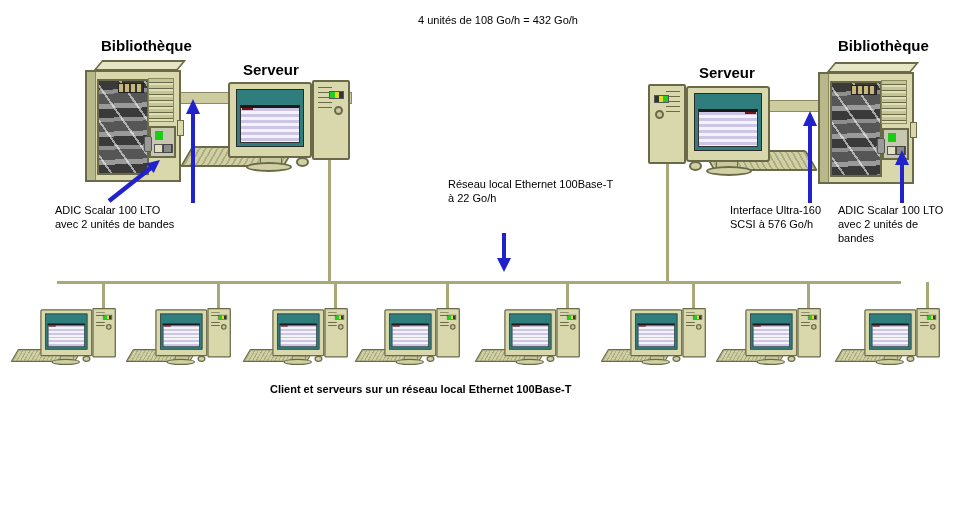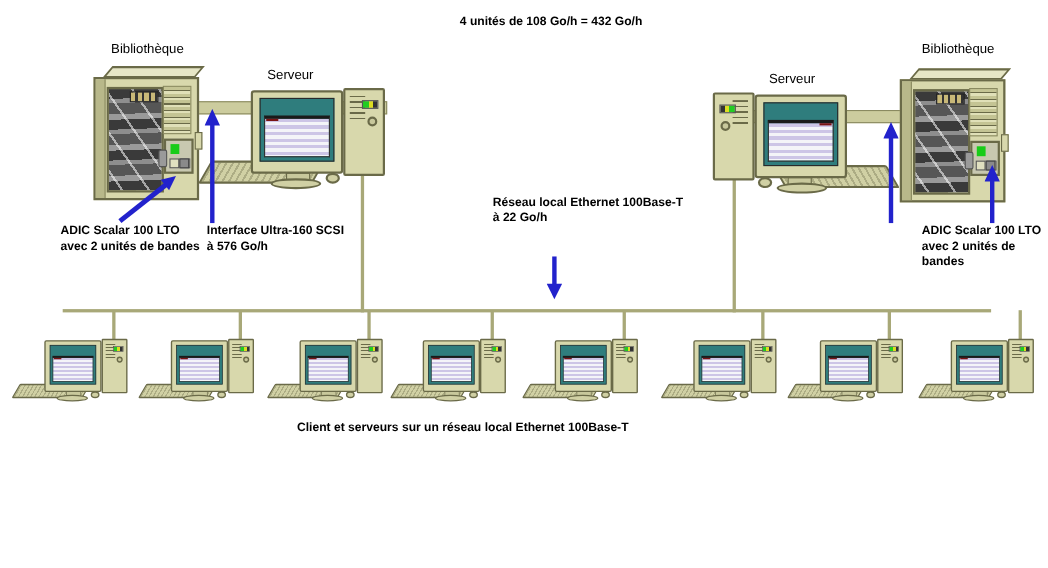--- a/index.html
+++ b/index.html
@@ -1,20 +1,20 @@
 <!DOCTYPE html>
 <html><head>
 <meta charset="utf-8">
 <style>
   html,body{margin:0;padding:0;background:#fff;}
   #canvas{position:relative;width:953px;height:516px;background:#ffffff;overflow:hidden;
           font-family:"Liberation Sans", sans-serif;color:#000;}
   .abs{position:absolute;}
-  .note{font-size:11px;line-height:14px;white-space:pre-line;font-weight:bold;}
-  .devlabel{font-size:12px;font-weight:normal;white-space:nowrap;}
+  .note{font-size:11px;line-height:14px;white-space:pre-line;}
+  .devlabel{font-size:15px;font-weight:bold;white-space:nowrap;}
   .caption{font-size:11px;font-weight:bold;white-space:nowrap;}
 
   
   .line{background:#a8a878;}
   .bar{background:#cccc9e;border:1px solid #8a8a60;z-index:1;}
 
   
   .pc{position:absolute;width:166px;height:98px;z-index:2;}
   .pc.mirrored{transform:scaleX(-1);}
   .pc .monitor{position:absolute;left:44px;top:2px;width:84px;height:76px;background:#d8d8ac;
@@ -128,22 +128,20 @@
     <polygon points="7,0 0,15 14,15" fill="#2222cc"></polygon>
     <rect x="5" y="14" width="4" height="90" fill="#2222cc"></rect>
   </svg>
   <svg class="arrow-svg" style="left:103px;top:156px;" width="62" height="48" viewBox="0 0 62 48">
     <line x1="6" y1="45" x2="49" y2="11" stroke="#2222cc" stroke-width="4.5"></line>
     <polygon points="57,4 50.7,16.9 43.1,7.5" fill="#2222cc"></polygon>
   </svg>
 
   <div class="abs note" style="left:55px;top:203px;">ADIC Scalar 100 LTO
 avec 2 unités de bandes</div>
-  <div class="abs note" style="left:188px;top:203px;">Interface Ultra-160 SCSI
-à 576 Go/h</div>
 
   <div class="abs note" style="left:448px;top:177px;">Réseau local Ethernet 100Base-T
 à 22 Go/h</div>
   <svg class="arrow-svg" style="left:497px;top:233px;" width="14" height="40" viewBox="0 0 14 40">
     <rect x="5" y="0" width="4" height="26" fill="#2222cc"></rect>
     <polygon points="7,39 0,25 14,25" fill="#2222cc"></polygon>
   </svg>
 
   <div class="abs devlabel" style="left:699px;top:64px;">Serveur</div>
   <div class="abs bar" style="left:682px;top:100px;width:138px;height:10px;"></div>
@@ -191,20 +189,22 @@
 
   <svg class="arrow-svg" style="left:803px;top:111px;" width="14" height="92" viewBox="0 0 14 92">
     <polygon points="7,0 0,15 14,15" fill="#2222cc"></polygon>
     <rect x="5" y="14" width="4" height="78" fill="#2222cc"></rect>
   </svg>
   <svg class="arrow-svg" style="left:895px;top:150px;" width="14" height="53" viewBox="0 0 14 53">
     <polygon points="7,0 0,15 14,15" fill="#2222cc"></polygon>
     <rect x="5" y="14" width="4" height="39" fill="#2222cc"></rect>
   </svg>
 
+  <div class="abs note" style="left:730px;top:203px;">Interface Ultra-160
+SCSI à 576 Go/h</div>
   <div class="abs note" style="left:838px;top:203px;">ADIC Scalar 100 LTO
 avec 2 unités de bandes</div>
 
   <div class="abs line" style="left:57px;top:281px;width:844px;height:3px;"></div>
   <div class="abs" id="clients" style="left:0;top:0;width:953px;height:0;">
       <div class="client" style="left: 13px;">
         <div class="drop"></div>
         <div class="pc small">
     <div class="keyboard"></div>
     <div class="neck"></div>

